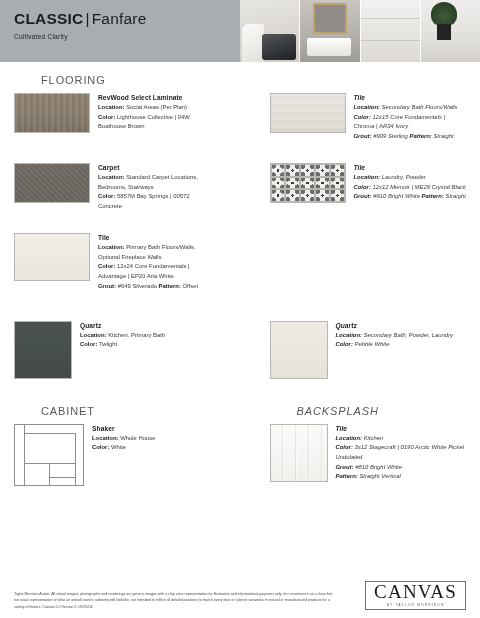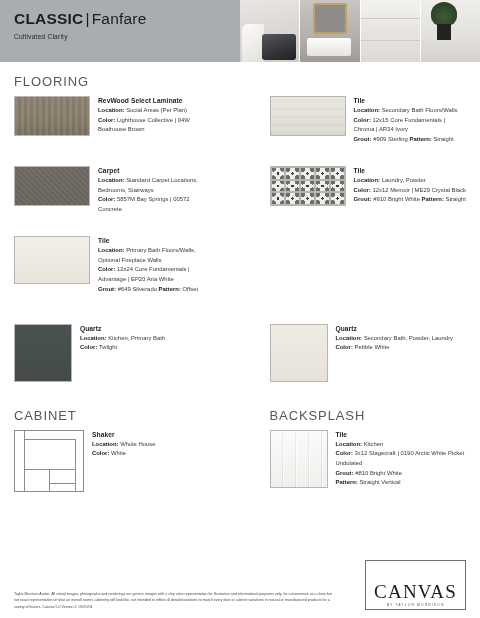--- a/index.html
+++ b/index.html
@@ -79,29 +79,30 @@
   }
   .ph4::after {
     content:""; position:absolute; left:16px; top:24px; width:14px; height:16px;
     background:#232323;
   }
 
   
   .sheet { padding: 0 14px; }
 
   .section-title {
-    font-size: 13px;
+    font-size: 11px;
     letter-spacing: 0.9px;
     color: #55585a;
     font-weight: 400;
+    margin-left: 27px;
   }
 
   .row { display: flex; gap: 41px; }
   .col { width: 226px; }
-  .col + .col { margin-left: 18px; }
+  .col + .col { margin-left: 18px; font-style: italic; }
 
   .item { display: flex; margin-top: 7px; }
   .swatch {
     width: 76px; height: 40px;
     border: 1px solid #b9b6b1;
     flex: 0 0 auto;
     position: relative;
     overflow: hidden;
   }
   .swatch.tall { height: 48px; }
@@ -189,21 +190,21 @@
     justify-content: space-between;
   }
   .disclaimer {
     font-size: 3.6px;
     line-height: 1.75;
     color: #4a4a4a;
     max-width: 320px;
   }
   .logo {
     border: 1px solid #6f6f6f;
-    padding: 21px 8px 2px 8px;
+    padding: 0 8px 2px 8px;
     text-align: center;
     background: #fff;
   }
   .logo-word {
     font-family: "Liberation Serif", serif;
     font-size: 19px;
     letter-spacing: 1.2px;
     color: #1c1c1c;
     line-height: 1;
   }

